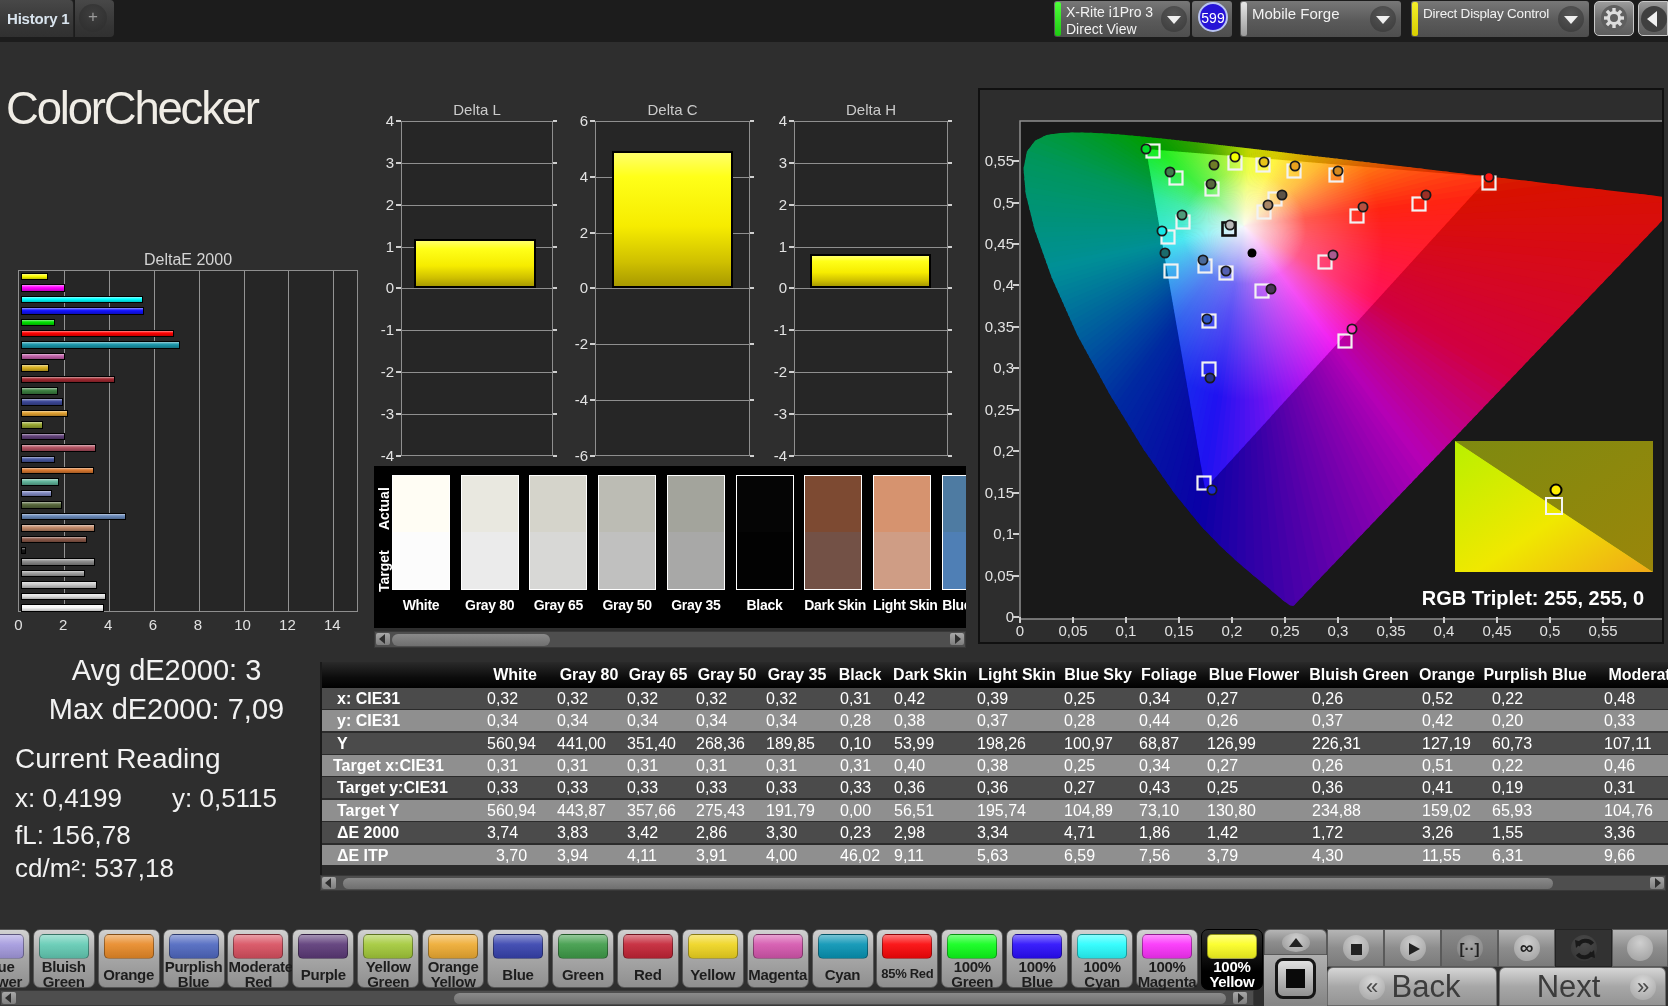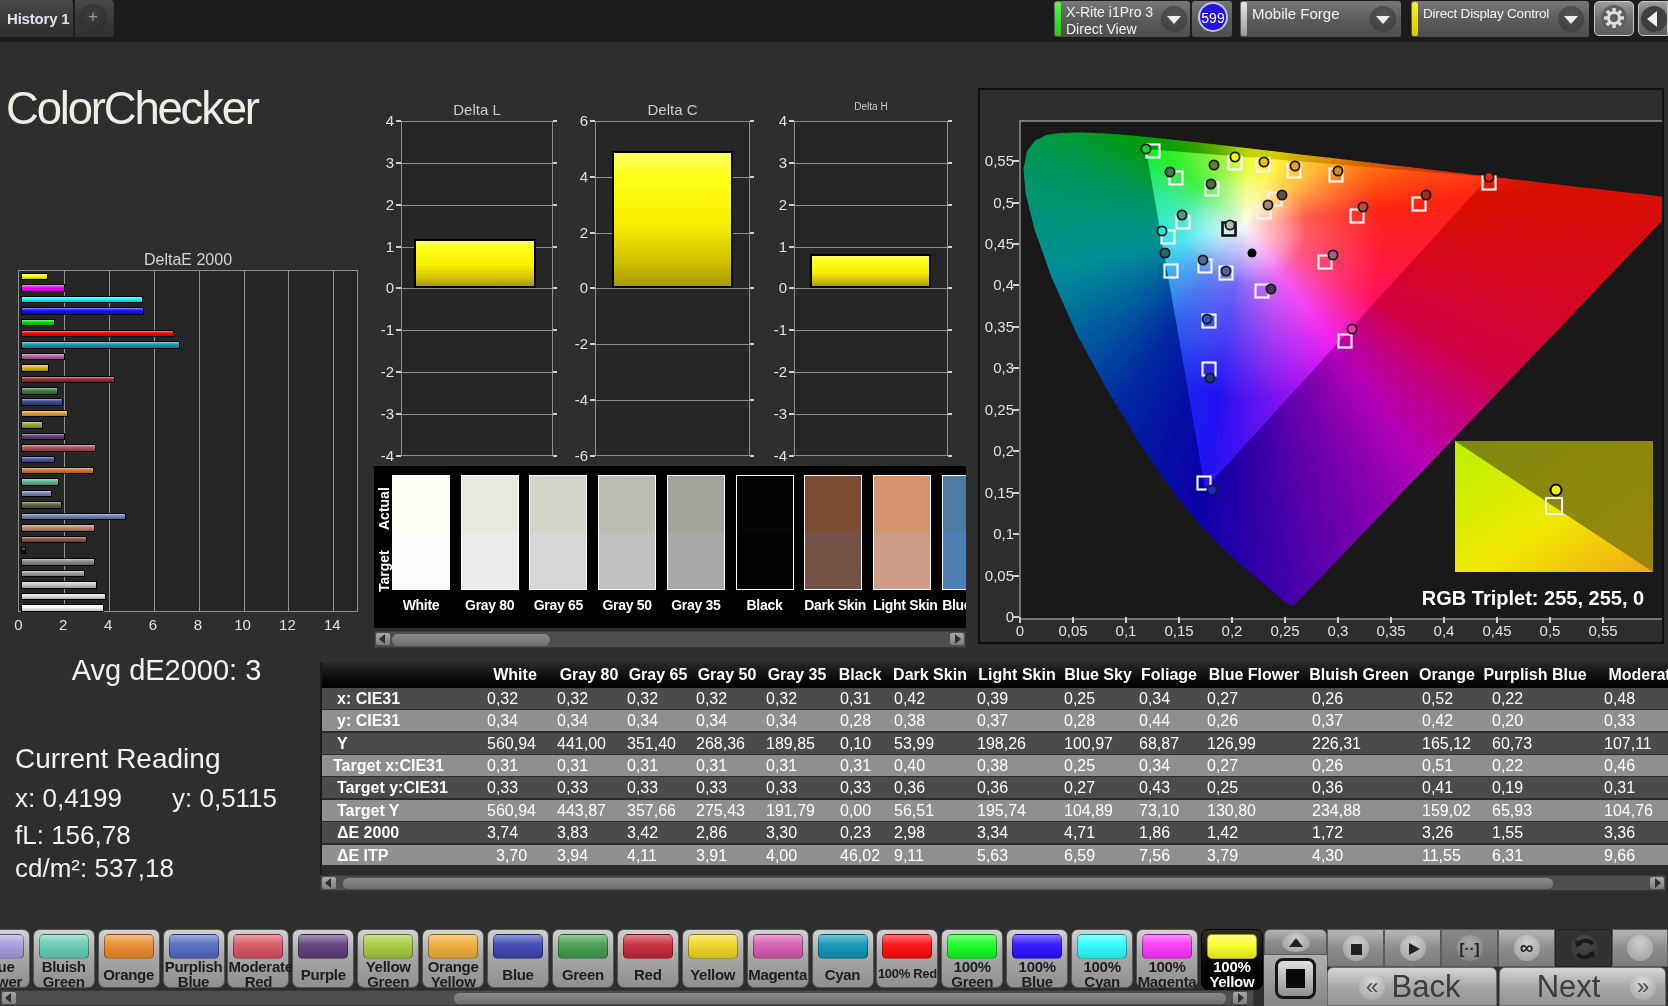--- a/index.html
+++ b/index.html
@@ -100,20 +100,21 @@
         </g>
       </svg>
   </div>
   <div class="tbtn" style="left:1638px;width:30px;border-radius:5px 0 0 5px">
     <div style="position:absolute;left:2px;top:4px;width:26px;height:26px;border-radius:50%;background:#3f3f3f"></div>
     <div style="position:absolute;left:8px;top:9px;width:0;height:0;border-top:8px solid transparent;border-bottom:8px solid transparent;border-right:10px solid #f0f0f0"></div>
   </div>
 
   <div class="abs" style="left:6px;top:83px;font-size:45.5px;color:#f0ede6;letter-spacing:-2.2px">ColorChecker</div>
   <div class="abs" style="left:0;top:654px;width:333px;text-align:center;font-size:29px;color:#f2f2f2">Avg dE2000: 3</div>
+  <div class="abs" style="left:0;top:693px;width:333px;text-align:center;font-size:29px;color:#f2f2f2">Max dE2000: 7,09</div>
   <div class="abs" style="left:15px;top:743px;font-size:28px;color:#f2f2f2">Current Reading</div>
   <div class="abs" style="left:15px;top:783px;font-size:26px;color:#f2f2f2">x: 0,4199</div>
   <div class="abs" style="left:172px;top:783px;font-size:26px;color:#f2f2f2">y: 0,5115</div>
   <div class="abs" style="left:15px;top:820px;font-size:26px;color:#f2f2f2">fL: 156,78</div>
   <div class="abs" style="left:15px;top:853px;font-size:26px;color:#f2f2f2">cd/m²: 537,18</div>
 
   <div class="abs" style="left:18px;top:251px;width:340px;text-align:center;font-size:16px;color:#d4d4d4">DeltaE 2000</div>
   <div class="plot" style="left:18px;top:270px;width:340px;height:342px">
       <div style="position:absolute;top:0;bottom:0;width:1px;background:#939393;left:45.2px"></div>
       <div style="position:absolute;top:0;bottom:0;width:1px;background:#939393;left:90.1px"></div>
@@ -221,21 +222,21 @@
     <div style="position:absolute;left:750.0px;top:343.1px;width:4px;height:2px;background:#cfcfcf"></div>
     <div style="position:absolute;left:554.0px;top:335.1px;width:34px;text-align:right;color:#e2e2e2;font-size:15px">-2</div>
     <div style="position:absolute;left:595.0px;top:399.9px;width:155.0px;height:1px;background:#8f8f8f"></div>
     <div style="position:absolute;left:590.0px;top:398.9px;width:5px;height:2px;background:#cfcfcf"></div>
     <div style="position:absolute;left:750.0px;top:398.9px;width:4px;height:2px;background:#cfcfcf"></div>
     <div style="position:absolute;left:554.0px;top:390.9px;width:34px;text-align:right;color:#e2e2e2;font-size:15px">-4</div>
     <div style="position:absolute;left:590.0px;top:454.6px;width:5px;height:2px;background:#cfcfcf"></div>
     <div style="position:absolute;left:750.0px;top:454.6px;width:4px;height:2px;background:#cfcfcf"></div>
     <div style="position:absolute;left:554.0px;top:446.6px;width:34px;text-align:right;color:#e2e2e2;font-size:15px">-6</div>
     <div class="ybar" style="left:611.5px;top:151.3px;width:121.3px;height:137.1px"></div>
-    <div style="position:absolute;left:871.0px;top:101px;color:#cbcbcb;font-size:10px;white-space:nowrap;transform:translateX(-50%)">Delta H</div>
+    <div style="position:absolute;left:871.0px;top:101px;color:#cbcbcb;font-size:15px;white-space:nowrap;transform:translateX(-50%)">Delta H</div>
     <div class="plot" style="left:794.0px;top:121px;width:154.0px;height:335px"></div>
     <div style="position:absolute;left:789.0px;top:120.2px;width:5px;height:2px;background:#cfcfcf"></div>
     <div style="position:absolute;left:948.0px;top:120.2px;width:4px;height:2px;background:#cfcfcf"></div>
     <div style="position:absolute;left:753.0px;top:112.2px;width:34px;text-align:right;color:#e2e2e2;font-size:15px">4</div>
     <div style="position:absolute;left:794.0px;top:163.0px;width:154.0px;height:1px;background:#8f8f8f"></div>
     <div style="position:absolute;left:789.0px;top:162.0px;width:5px;height:2px;background:#cfcfcf"></div>
     <div style="position:absolute;left:948.0px;top:162.0px;width:4px;height:2px;background:#cfcfcf"></div>
     <div style="position:absolute;left:753.0px;top:154.0px;width:34px;text-align:right;color:#e2e2e2;font-size:15px">3</div>
     <div style="position:absolute;left:794.0px;top:204.8px;width:154.0px;height:1px;background:#8f8f8f"></div>
     <div style="position:absolute;left:789.0px;top:203.8px;width:5px;height:2px;background:#cfcfcf"></div>
@@ -991,21 +992,21 @@
         <div style="position:absolute;left:305px">351,40</div>
         <div style="position:absolute;left:374px">268,36</div>
         <div style="position:absolute;left:444px">189,85</div>
         <div style="position:absolute;left:518px">0,10</div>
         <div style="position:absolute;left:572px">53,99</div>
         <div style="position:absolute;left:655px">198,26</div>
         <div style="position:absolute;left:742px">100,97</div>
         <div style="position:absolute;left:817px">68,87</div>
         <div style="position:absolute;left:885px">126,99</div>
         <div style="position:absolute;left:990px">226,31</div>
-        <div style="position:absolute;left:1100px">165,12</div>
+        <div style="position:absolute;left:1100px">127,19</div>
         <div style="position:absolute;left:1170px">60,73</div>
         <div style="position:absolute;left:1282px">107,11</div>
       </div>
       <div class="trow" style="top:93.0px;background:#8f8f8f">
         <b style="position:absolute;left:11px">Target x:CIE31</b>
         <div style="position:absolute;left:165px">0,31</div>
         <div style="position:absolute;left:235px">0,31</div>
         <div style="position:absolute;left:305px">0,31</div>
         <div style="position:absolute;left:374px">0,31</div>
         <div style="position:absolute;left:444px">0,31</div>
@@ -1154,21 +1155,21 @@
     <div class="cbtn" style="left:746.6px">
       <div class="chip" style="background:linear-gradient(180deg,rgba(255,255,255,.45) 0,rgba(255,255,255,.08) 40%,rgba(0,0,0,.12) 100%),#d557ae"></div>
       <div class="clab1" style="font-size:15px">Magenta</div>
     </div>
     <div class="cbtn" style="left:811.5px">
       <div class="chip" style="background:linear-gradient(180deg,rgba(255,255,255,.45) 0,rgba(255,255,255,.08) 40%,rgba(0,0,0,.12) 100%),#0894b4"></div>
       <div class="clab1" style="font-size:15px">Cyan</div>
     </div>
     <div class="cbtn" style="left:876.4px">
       <div class="chip" style="background:linear-gradient(180deg,rgba(255,255,255,.45) 0,rgba(255,255,255,.08) 40%,rgba(0,0,0,.12) 100%),#fb0709"></div>
-      <div class="clab1" style="font-size:13px">100% Red</div>
+      <div class="clab1" style="font-size:13px">85% Red</div>
     </div>
     <div class="cbtn" style="left:941.3px">
       <div class="chip" style="background:linear-gradient(180deg,rgba(255,255,255,.45) 0,rgba(255,255,255,.08) 40%,rgba(0,0,0,.12) 100%),#0efe1b"></div>
       <div class="clab2">100%<br>Green</div>
     </div>
     <div class="cbtn" style="left:1006.2px">
       <div class="chip" style="background:linear-gradient(180deg,rgba(255,255,255,.45) 0,rgba(255,255,255,.08) 40%,rgba(0,0,0,.12) 100%),#2a0dfc"></div>
       <div class="clab2">100%<br>Blue</div>
     </div>
     <div class="cbtn" style="left:1071.1px">

